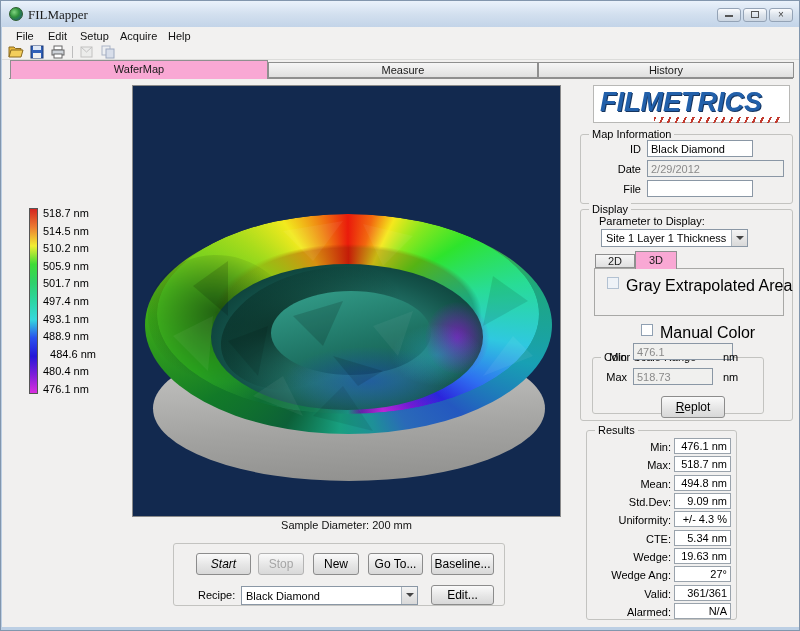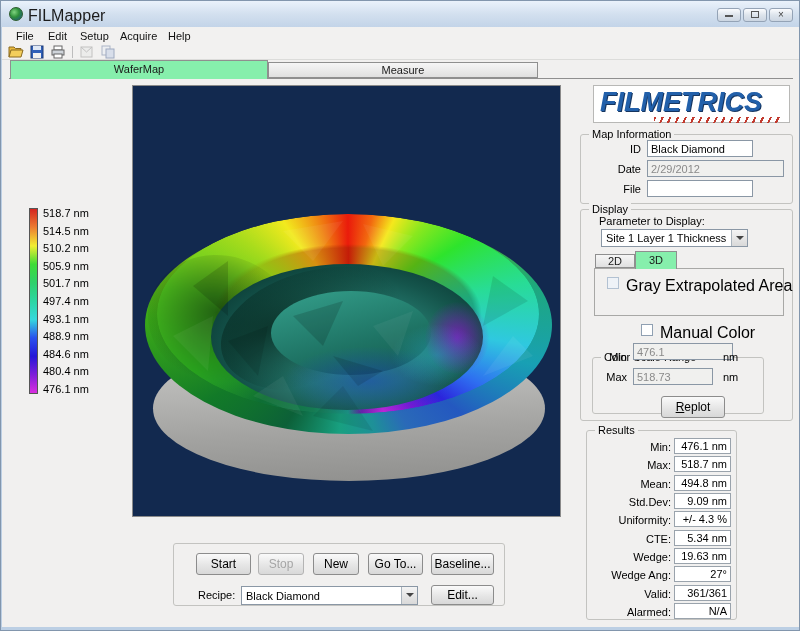--- a/index.html
+++ b/index.html
@@ -5,41 +5,41 @@
   * { margin:0; padding:0; box-sizing:border-box; }
   html,body { width:800px; height:631px; font-family:"Liberation Sans", sans-serif; }
   .window { position:relative; width:800px; height:631px; background:#bccfe4; overflow:hidden;
             border:1px solid #8296ad; }
   
   .titlebar { position:absolute; left:0; top:0; width:800px; height:26px;
               background:linear-gradient(#eaf2fb,#d3e0ef 50%,#c3d4e8); }
   .app-icon { position:absolute; left:8px; top:6px; width:14px; height:14px; border-radius:50%;
               background:radial-gradient(circle at 35% 35%, #7fd37f 0%, #2e8f3a 45%, #1b4f8f 100%);
               border:1px solid #2c5c2c; }
-  .title-text { position:absolute; left:27px; top:6px; font-size:16px; color:#1c1c1c; }
+  .title-text { position:absolute; left:27px; top:6px; font-size:13px; color:#1c1c1c;font-family:Liberation Serif, serif; }
   .winbtn { position:absolute; top:7px; width:24px; height:14px; border:1px solid #94a3b6; border-radius:3px;
             background:linear-gradient(#fbfcfe,#dde4ec 50%,#ccd6e2); text-align:center; line-height:12px;
             font-size:10px; color:#444; }
   .winbtn .bar { display:inline-block; width:8px; height:2px; background:#555; margin-bottom:1px; }
   .winbtn .box { display:inline-block; width:8px; height:7px; border:1px solid #555; margin-top:2px; }
   
   .menubar { position:absolute; left:1px; top:26px; width:798px; height:18px; background:#f2f1f0; }
   .menu-item { position:absolute; top:2px; font-size:11px; color:#111; padding:1px 4px; }
   .toolbar { position:absolute; left:1px; top:44px; width:798px; height:15px; background:#f2f1f0;
              border-bottom:1px solid #dcdcda; }
   .tool { position:absolute; top:0px; width:16px; height:14px; }
   .tool svg { display:block; }
   .tool-sep { position:absolute; top:1px; width:1px; height:12px; background:#bdbdbd; }
   .dim { opacity:0.45; }
   
   .tabstrip { position:absolute; left:1px; top:59px; width:798px; height:19px; background:#f1f0ef; }
   .tab { position:absolute; text-align:center; font-size:11px; color:#1a1a1a;
          border:1px solid #8f8f8f; background:linear-gradient(#f6f6f6,#e0e0e0); }
   .tab.inactive { top:2px; height:16px; line-height:15px; }
-  .tab.active { top:0; height:19px; line-height:17px; background:#86efac; border-bottom:none; z-index:3; }
+  .tab.active { top:0; height:19px; line-height:17px; background:#f9a8d4; border-bottom:none; z-index:3; }
   .tabline { position:absolute; left:8px; top:77px; width:784px; height:1px; background:#8f8f8f; z-index:1; }
   .content { position:absolute; left:1px; top:78px; width:798px; height:548px; background:#f1f0ef; }
   
   .scalebar { position:absolute; left:28px; top:207px; width:9px; height:186px; border:1px solid #555; }
   .scale-label { position:absolute; left:42px; width:60px; height:13px; font-size:11px; color:#000; }
   
   .waferview { position:absolute; left:131px; top:84px; width:429px; height:432px;
                background:#12294f; border:1px solid #8a8a8a; overflow:hidden; }
   .wv { position:absolute; border-radius:50%; }
   .substrate { left:20px; top:250px; width:392px; height:145px;
@@ -164,35 +164,36 @@
       <svg width="16" height="14" viewBox="0 0 16 14">
           <rect x="2" y="1" width="8" height="9" fill="#e8edf5" stroke="#5a6e96"></rect>
           <rect x="6" y="4" width="8" height="9" fill="#b9c9e4" stroke="#3c5688"></rect>
         </svg>
     </span>
   </div>
 
   <div class="tabstrip">
     <div class="tab active" style="left:8px; width:258px;">WaferMap</div>
     <div class="tab inactive" style="left:266px; width:270px;">Measure</div>
+    <div class="tab inactive" style="left:536px; width:256px;">History</div>
   </div>
   <div class="tabline"></div>
 
   <div class="content"></div>
 
   <div class="scalebar" style="background: linear-gradient(rgb(212, 37, 32), rgb(236, 124, 49), rgb(242, 238, 51), rgb(62, 220, 53), rgb(46, 208, 106), rgb(44, 214, 162), rgb(54, 216, 221), rgb(42, 82, 238), rgb(36, 23, 216), rgb(125, 31, 217), rgb(217, 46, 224));"></div>
   <span class="scale-label" style="top:206px;">518.7 nm</span>
   <span class="scale-label" style="top:224px;">514.5 nm</span>
   <span class="scale-label" style="top:241px;">510.2 nm</span>
   <span class="scale-label" style="top:259px;">505.9 nm</span>
   <span class="scale-label" style="top:276px;">501.7 nm</span>
   <span class="scale-label" style="top:294px;">497.4 nm</span>
   <span class="scale-label" style="top:312px;">493.1 nm</span>
   <span class="scale-label" style="top:329px;">488.9 nm</span>
-  <span class="scale-label" style="top:347px;">484.6 nm</span>
+  <span class="scale-label" style="top:347px;text-align:center;">484.6 nm</span>
   <span class="scale-label" style="top:364px;">480.4 nm</span>
   <span class="scale-label" style="top:382px;">476.1 nm</span>
 
   <div class="waferview">
     <div class="wv substrate"></div>
     <div class="wv skirt"></div>
     <div class="wv rimring"></div>
     <div class="wv dark-left"></div>
     <div class="wv bowl"></div>
     <div class="wv bowl-shadow"></div>
@@ -208,23 +209,24 @@
       <polygon points="360,190 395,215 350,240" fill="rgba(0,0,0,0.10)"></polygon>
       <polygon points="380,250 350,290 400,270" fill="rgba(255,255,255,0.06)"></polygon>
       <polygon points="180,330 240,345 210,300" fill="rgba(0,0,0,0.08)"></polygon>
       <polygon points="120,310 170,330 150,290" fill="rgba(255,255,255,0.05)"></polygon>
       <polygon points="160,230 210,215 190,260" fill="rgba(0,0,0,0.15)"></polygon>
       <polygon points="240,240 280,225 265,270" fill="rgba(255,255,255,0.05)"></polygon>
       <polygon points="200,270 250,285 225,300" fill="rgba(0,0,0,0.12)"></polygon>
       <polygon points="95,255 135,240 125,290" fill="rgba(0,0,0,0.10)"></polygon>
     </svg>
   </div>
+  <div class="caption">Sample Diameter: 200 mm</div>
 
   <div class="group" style="left:172px; top:542px; width:332px; height:63px;"></div>
-  <button class="btn" style="left:195px; top:552px; width:55px; height:22px;">Start</button>
+  <button class="btn" style="left:195px; top:552px; width:55px; height:22px;font-style:italic;">Start</button>
   <button class="btn disabled" style="left:257px; top:552px; width:46px; height:22px;">Stop</button>
   <button class="btn" style="left:312px; top:552px; width:46px; height:22px;">New</button>
   <button class="btn" style="left:367px; top:552px; width:55px; height:22px;">Go To...</button>
   <button class="btn" style="left:430px; top:552px; width:63px; height:22px;">Baseline...</button>
   <span class="flabel" style="left:197px; top:588px; width:44px; text-align:left;">Recipe:</span>
   <div class="combo" style="left:240px; top:585px; width:177px; height:19px;">
     <span class="val">Black Diamond</span>
     <span class="arrowbtn"></span>
   </div>
   <button class="btn" style="left:430px; top:584px; width:63px; height:20px;">Edit...</button>

